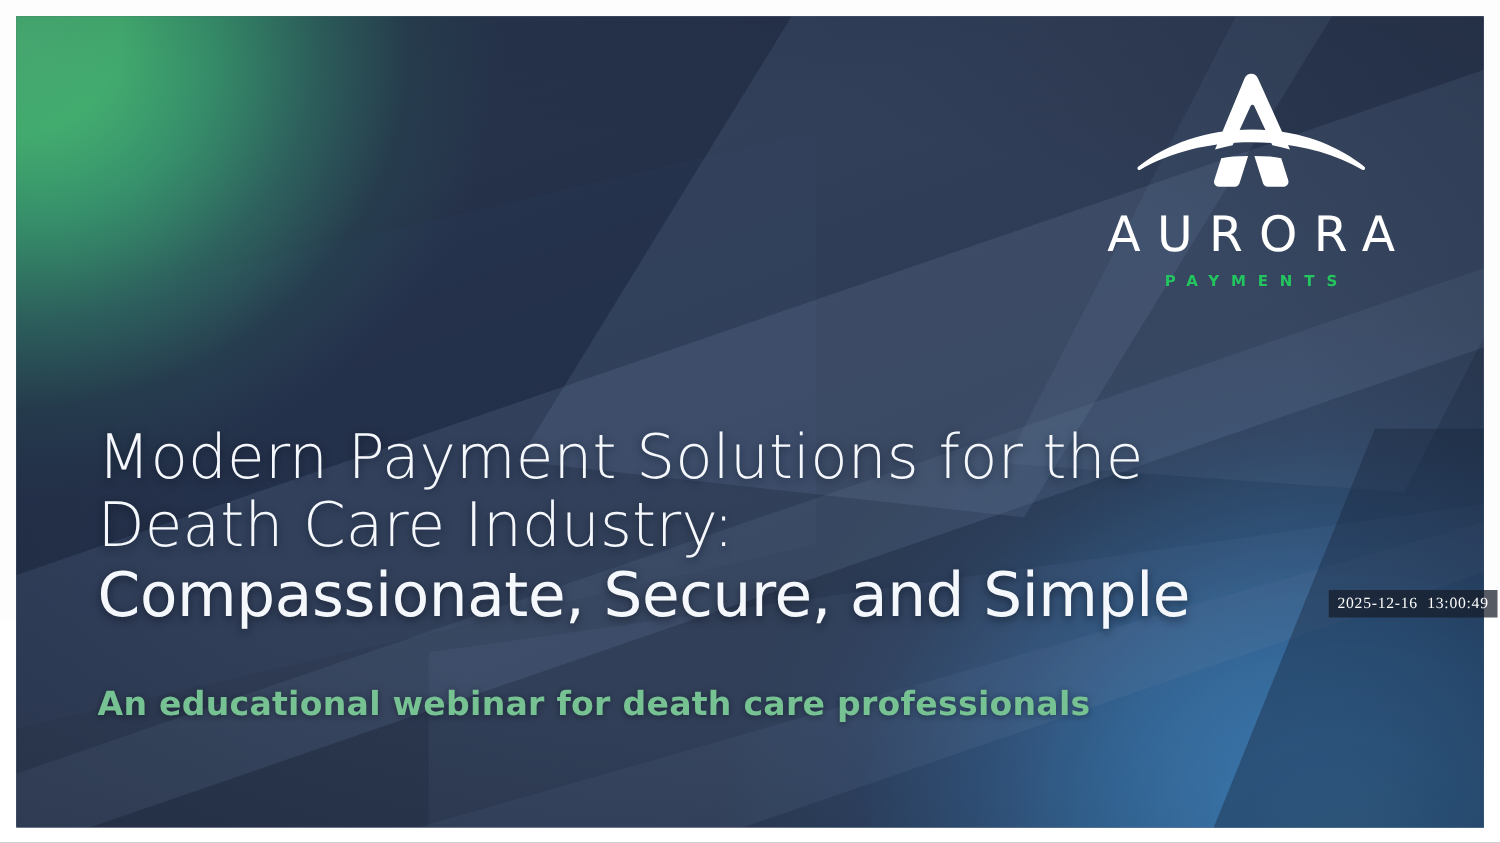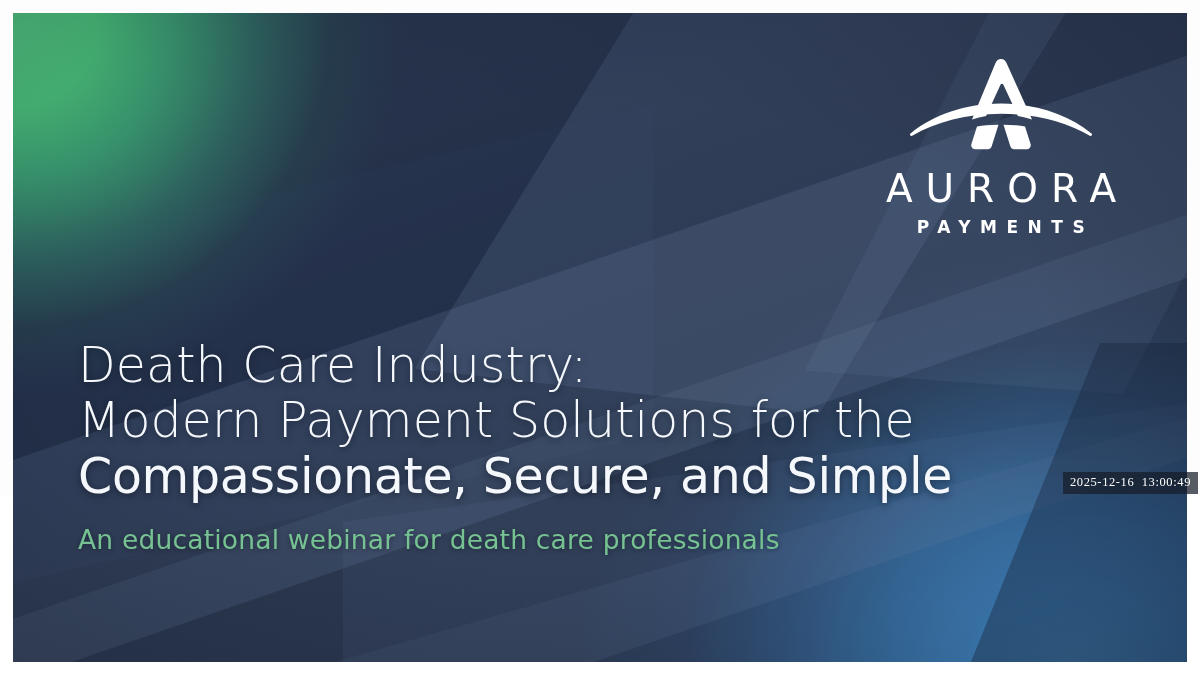--- a/index.html
+++ b/index.html
@@ -61,29 +61,29 @@
     background:radial-gradient(ellipse 82% 78% at 50% 50%,
       rgba(0,0,0,0) 46%, rgba(14,20,34,.30) 100%);}
 
   
   .logo{position:absolute;right:72px;top:42px;width:228px;
         display:flex;flex-direction:column;align-items:center;}
   .logo-mark{width:186px;height:110px;display:block;}
   .logo-word{color:#fff;font-size:39px;letter-spacing:13px;
              font-weight:400;line-height:1;margin-top:4px;
              padding-left:13px;font-family:"DejaVu Sans","Liberation Sans",sans-serif;}
-  .logo-sub{color:#ffffff;font-size:17px;letter-spacing:9.5px;font-weight:700;
+  .logo-sub{color:#22c55e;font-size:12px;letter-spacing:9.5px;font-weight:700;
             line-height:1;margin-top:11px;padding-left:9px;}
 
   
   .content{position:absolute;left:65px;top:325px;width:960px;}
   .title{color:#f4f7fb;font-size:49px;line-height:1.13;font-weight:300;
          letter-spacing:.1px;text-shadow:0 2px 7px rgba(8,13,24,.55);}
   .title .bold{font-weight:400;letter-spacing:-.3px;}
-  .subtitle{color:#77c292;font-size:26.5px;font-weight:400;margin-top:20px;
+  .subtitle{color:#77c292;font-size:26.5px;font-weight:700;margin-top:44px;
             letter-spacing:.2px;text-shadow:0 1px 5px rgba(8,13,24,.45);}
 
   
   .timestamp{position:absolute;right:2px;bottom:1px;
     background:rgba(22,28,40,.72);color:#fff;
     font-family:Liberation Serif, serif;
     font-size:12.5px;letter-spacing:.6px;padding:3px 7px 4px;
     white-space:pre;}
 </style>
 </head>
@@ -144,22 +144,22 @@
           c-1.7 0-3.2-1.1-3.7-2.7
           l-6.9-21.9
           c4.1 0 8.2 .2 12.1 .5 Z"></path>
       </svg>
       <div class="logo-word">AURORA</div>
       <div class="logo-sub">PAYMENTS</div>
     </div>
 
     <div class="content">
       <div class="title">
+        <div>Modern Payment Solutions for the</div>
         <div>Death Care Industry:</div>
-        <div>Modern Payment Solutions for the</div>
         <div class="bold">Compassionate, Secure, and Simple</div>
       </div>
       <div class="subtitle">An educational webinar for death care professionals</div>
 
     </div>
 
   </div>
 
   <div class="timestamp">2025-12-16  13:00:49</div>
 </div>

